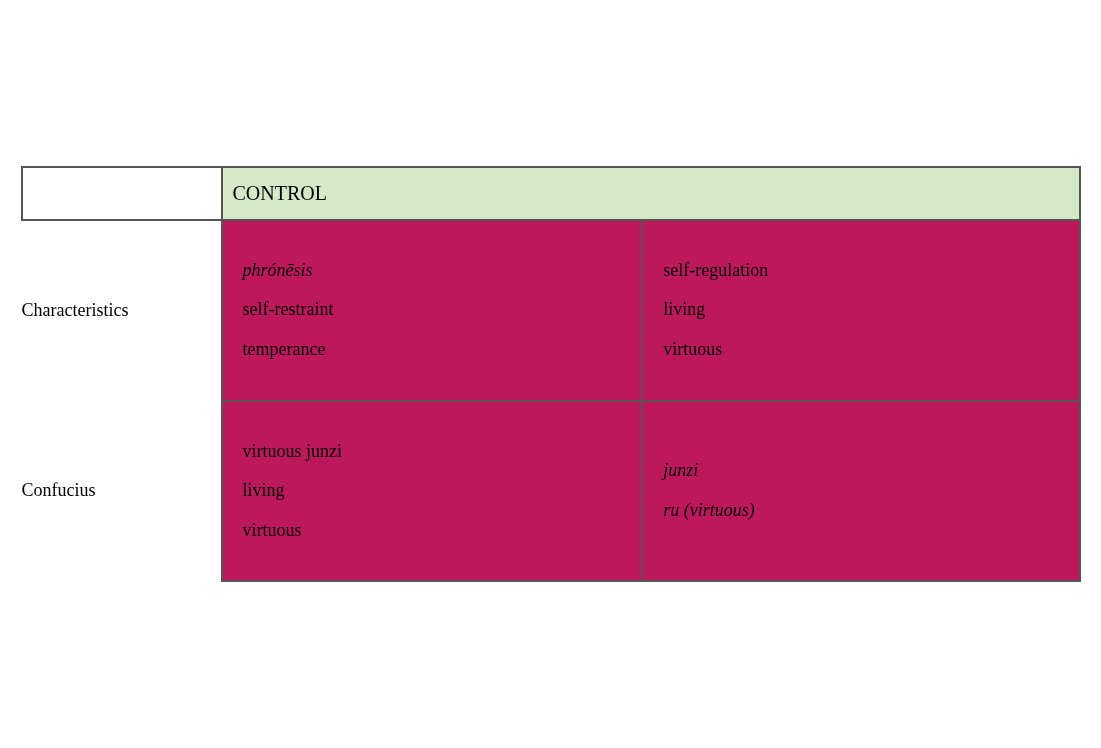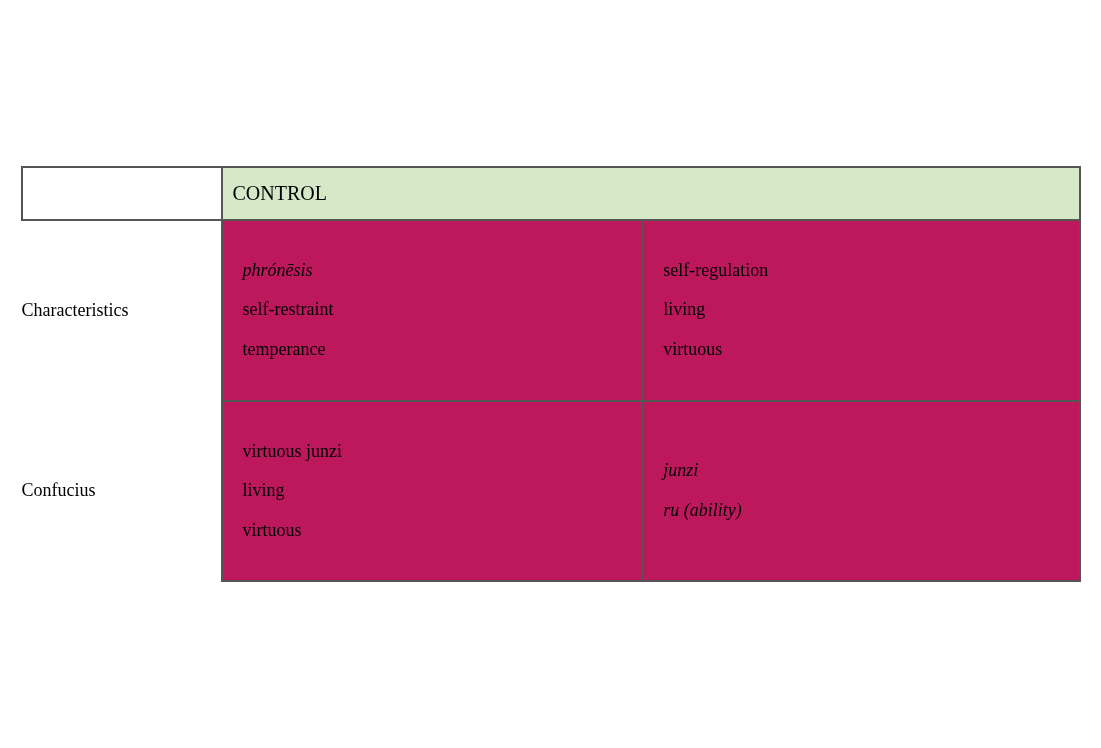--- a/index.html
+++ b/index.html
@@ -90,18 +90,18 @@
 
     <tr>
       <td class="row-label col-label">Confucius</td>
       <td class="data-cell">
         <div><span>virtuous junzi</span></div>
         <div><span>living</span></div>
         <div><span>virtuous</span></div>
       </td>
       <td class="data-cell">
         <div><span class="italic">junzi</span></div>
-        <div><span class="italic">ru (ability)</span></div>
+        <div><span class="italic">ru (virtuous)</span></div>
       </td>
     </tr>
   </tbody>
     </table>
 </div>
 
 </body></html>

